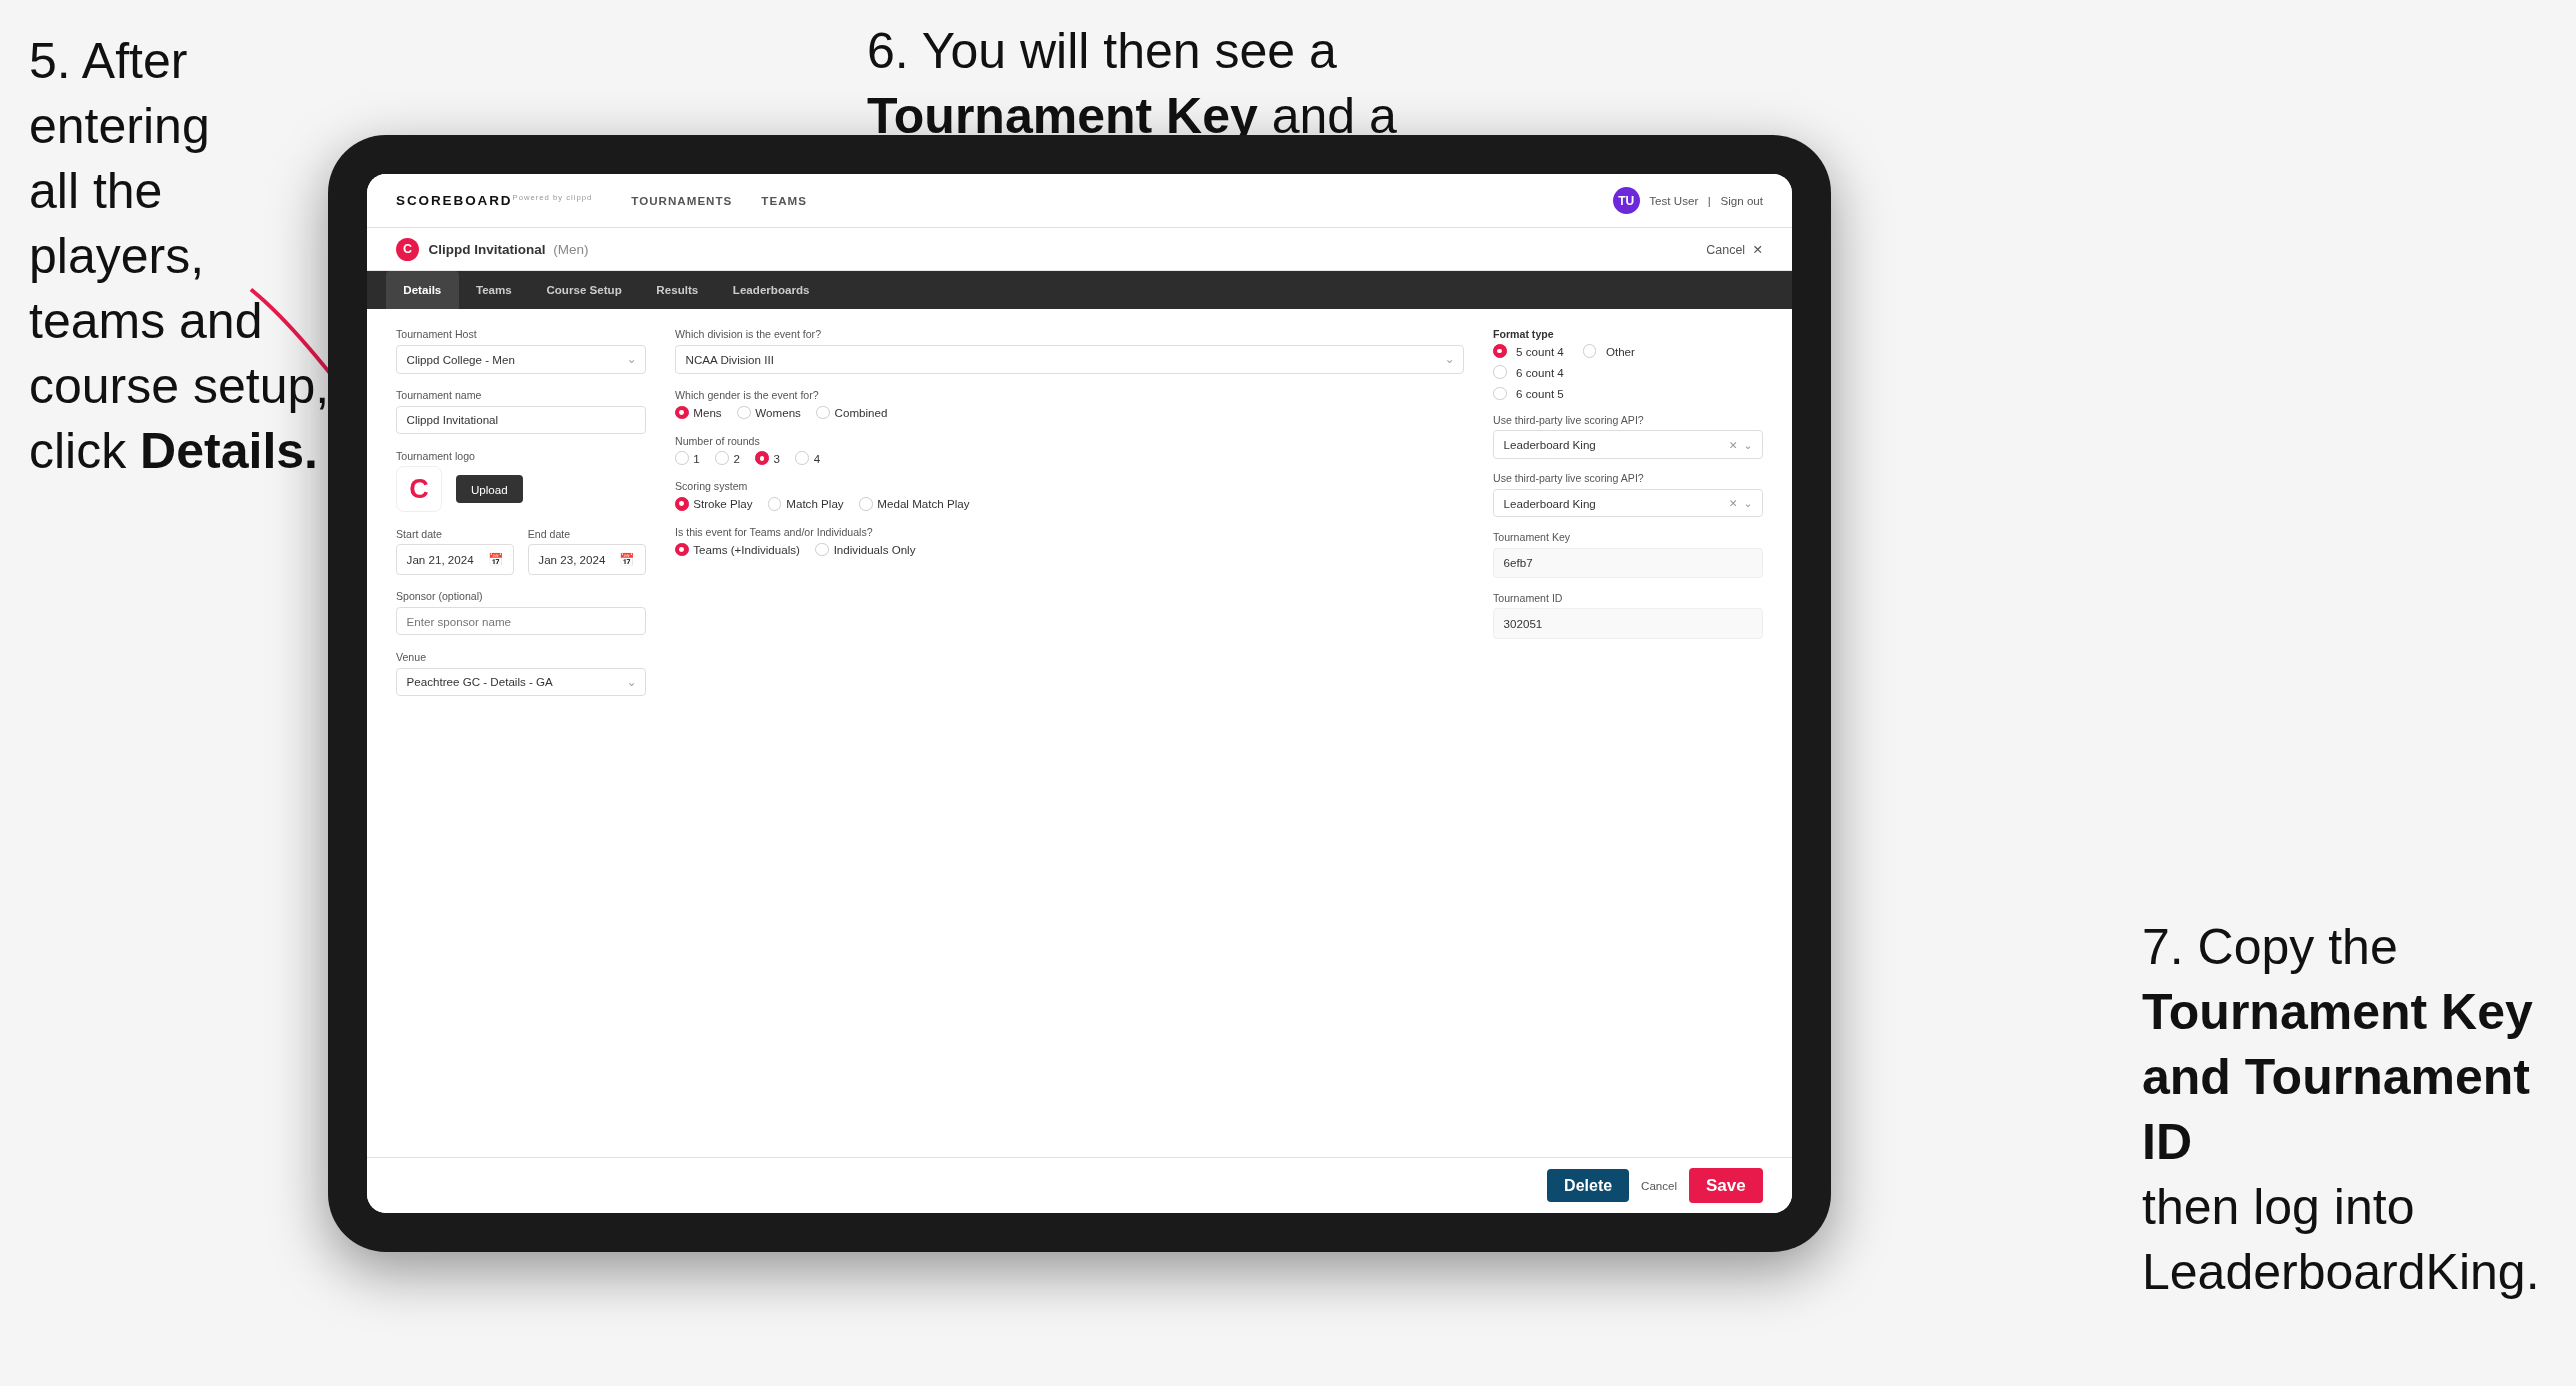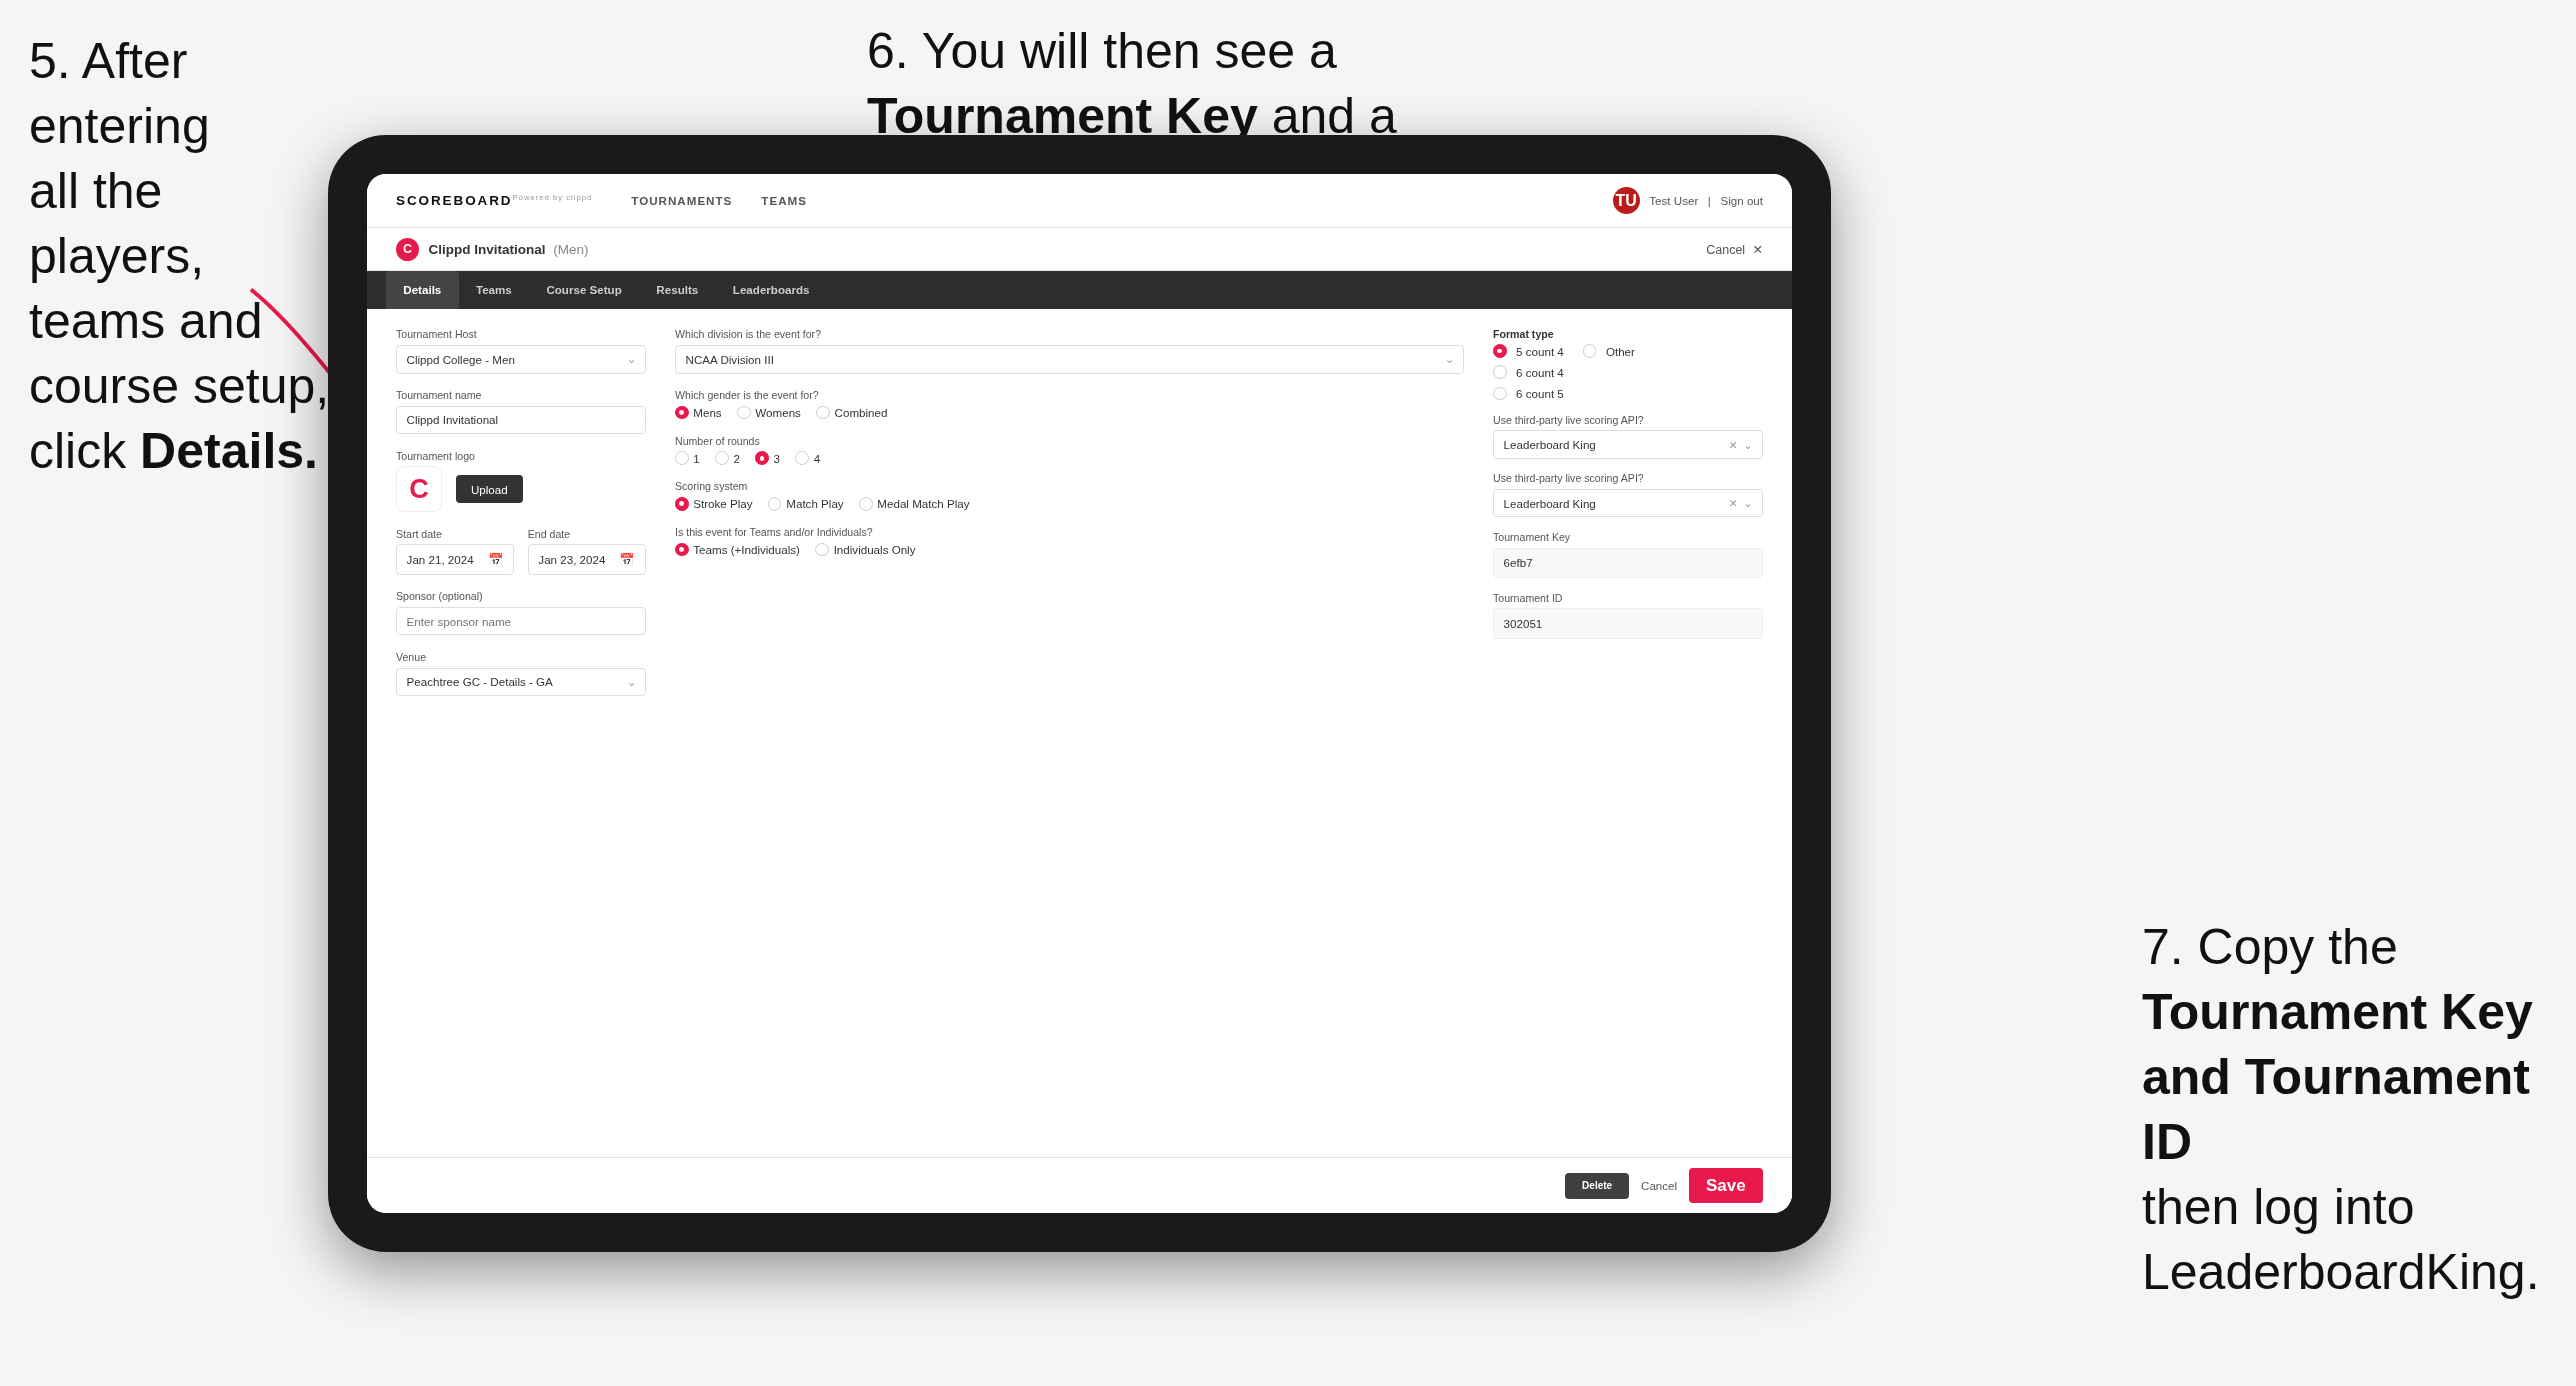--- a/index.html
+++ b/index.html
@@ -116,27 +116,27 @@
       margin-left: auto;
       display: flex;
       align-items: center;
       gap: 9.6px;
       font-size: 11.6px;
       color: #555;
     }
     .navbar-avatar {
       width: 27px;
       height: 27px;
-      background: #b91c1c;
+      background: #6d28d9;
       border-radius: 50%;
       display: flex;
       align-items: center;
       justify-content: center;
       color: #fff;
-      font-size: 16px;
+      font-size: 12px;
       font-weight: 700;
       margin-left: 20px;
     }
 
     
     .tournament-header {
       background: #fff;
       padding: 9.6px 29px;
       display: flex;
       align-items: center;
@@ -417,26 +417,26 @@
       background: #fff;
       border-top: 1px solid #e0e0e0;
       padding: 9.6px 29px;
       display: flex;
       align-items: center;
       justify-content: flex-end;
       gap: 11.6px;
       flex-shrink: 0;
     }
     .btn-delete {
-      background: #404040;
+      background: #0c4a6e;
       color: #fff;
       border: none;
       border-radius: 3.9px;
       padding: 7.7px 17.3px;
-      font-size: 10px;
+      font-size: 16px;
       cursor: pointer;
       font-weight: 600;
     }
     .btn-cancel {
       background: transparent;
       color: #555;
       border: none;
       font-size: 11.6px;
       cursor: pointer;
     }

